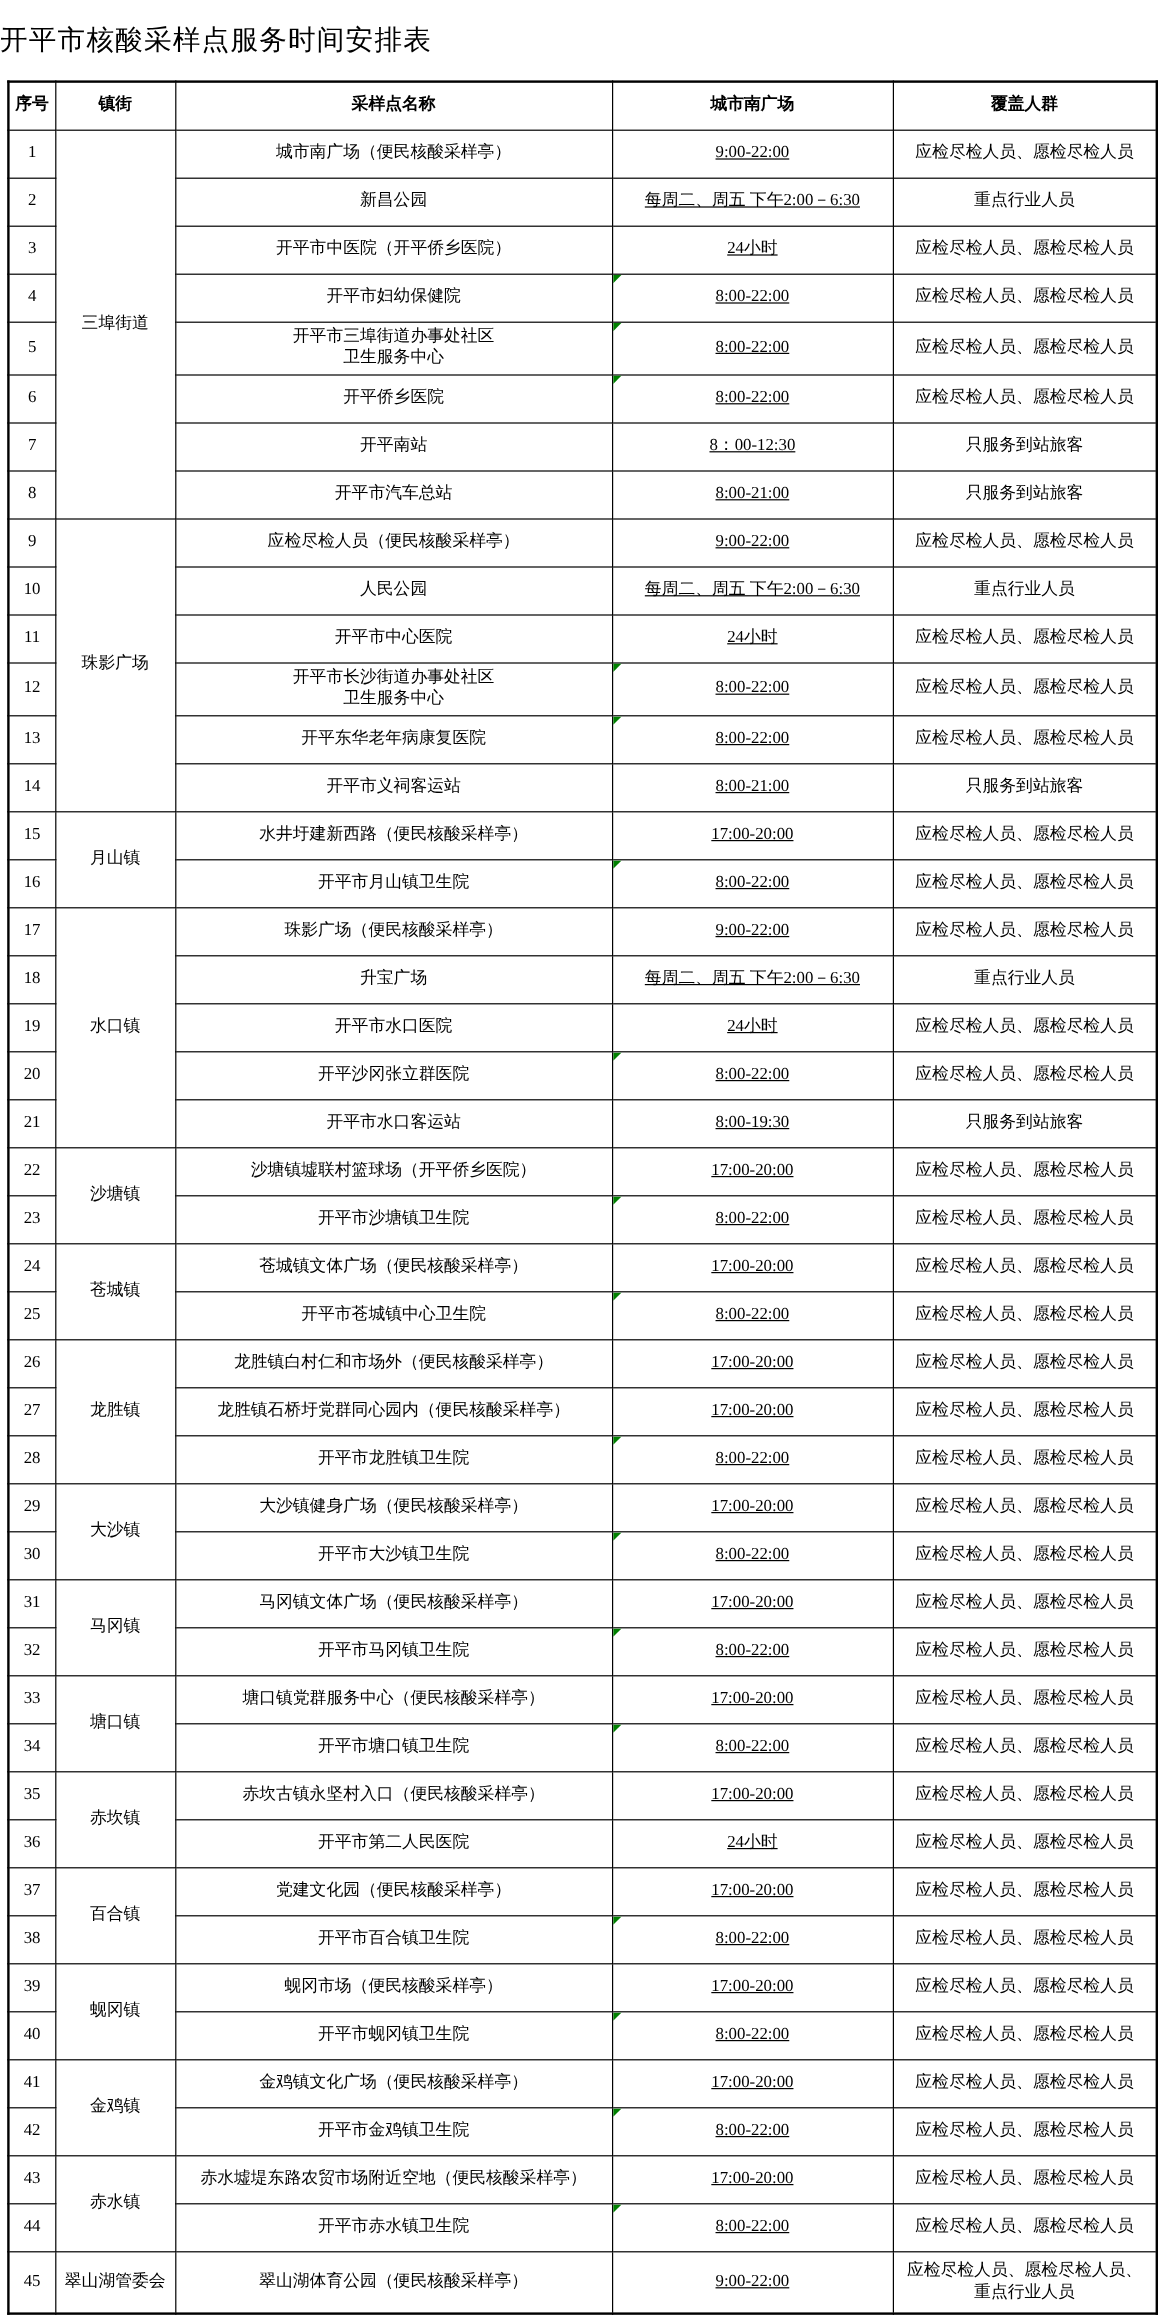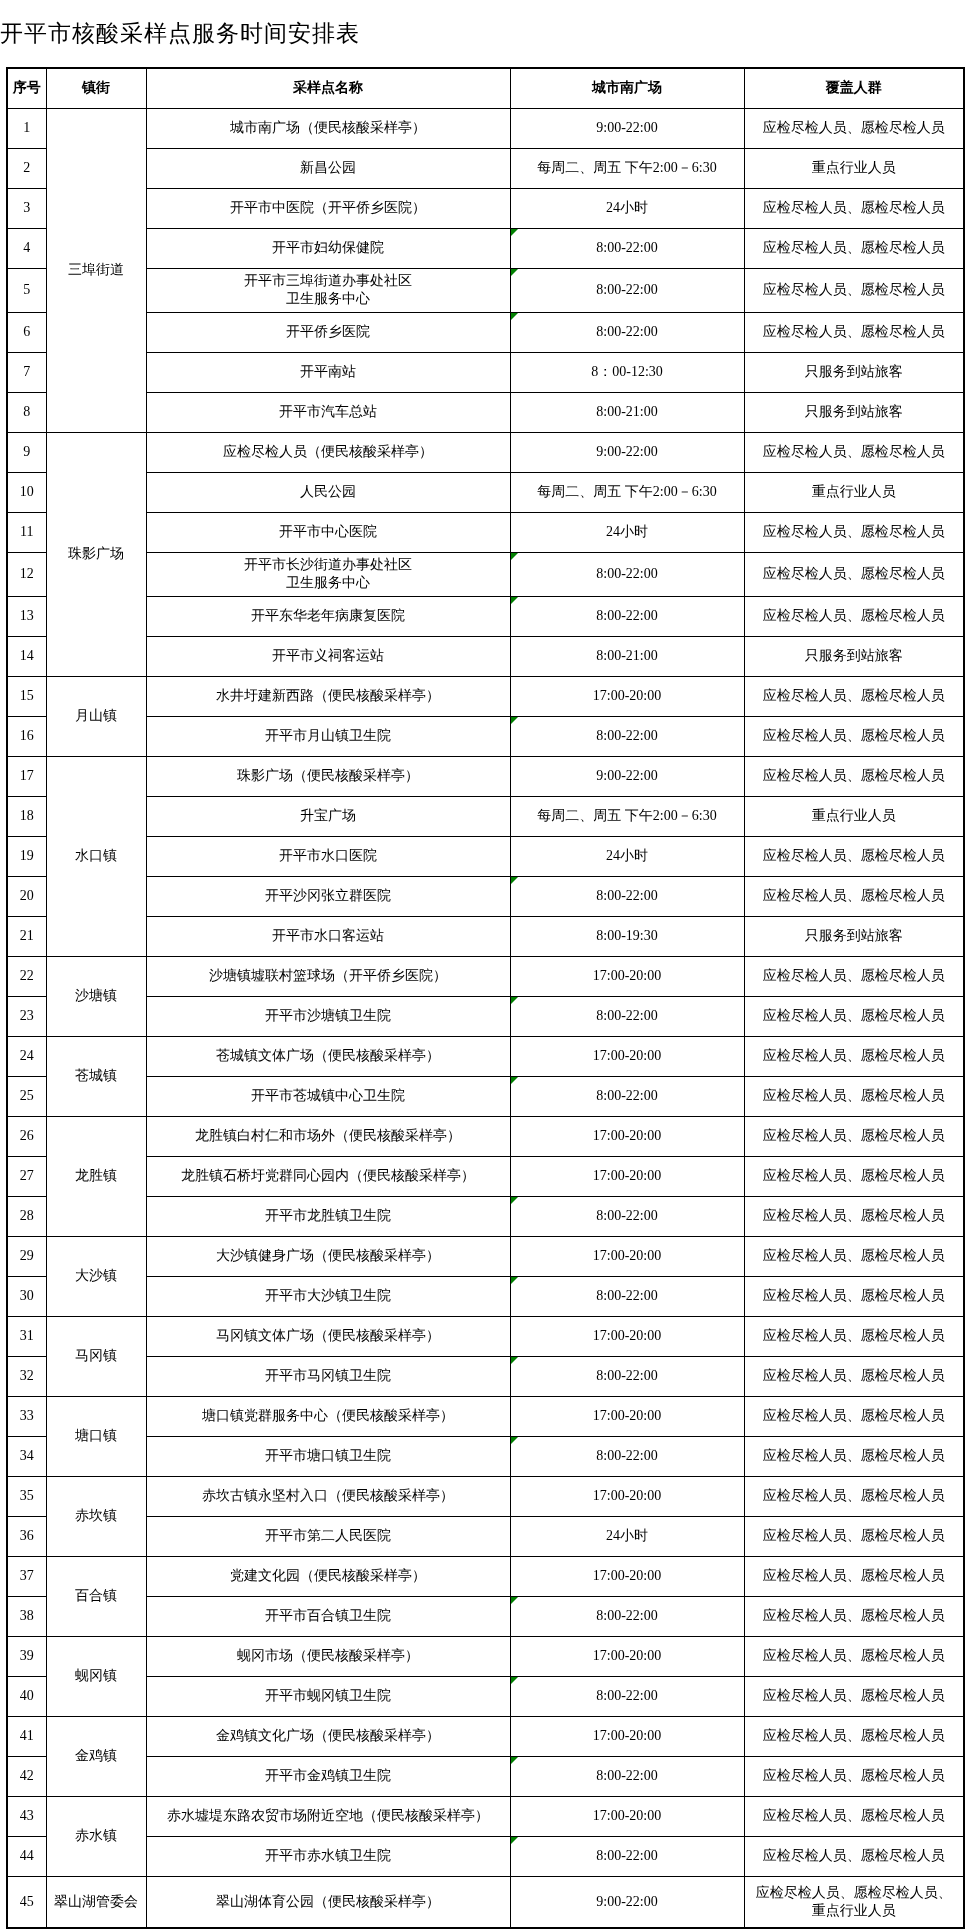--- a/index.html
+++ b/index.html
@@ -40,21 +40,21 @@
     vertical-align: middle;
     padding: 1px 2px;
     font-size: 14px;
     line-height: 1.3;
     white-space: pre-line;
     overflow: hidden;
   }
   .schedule thead tr { height: 40px; }
   .schedule tbody tr { height: 40px; }
   .schedule th { font-weight: bold; }
-  td.time-cell { position: relative; }
+  td.time-cell { position: relative; text-decoration: underline; }
   .marker {
     position: absolute;
     left: 0;
     top: 0;
     width: 0;
     height: 0;
     border-top: 7px solid var(--marker-color, #008000);
     border-right: 7px solid transparent;
   }
 </style>

